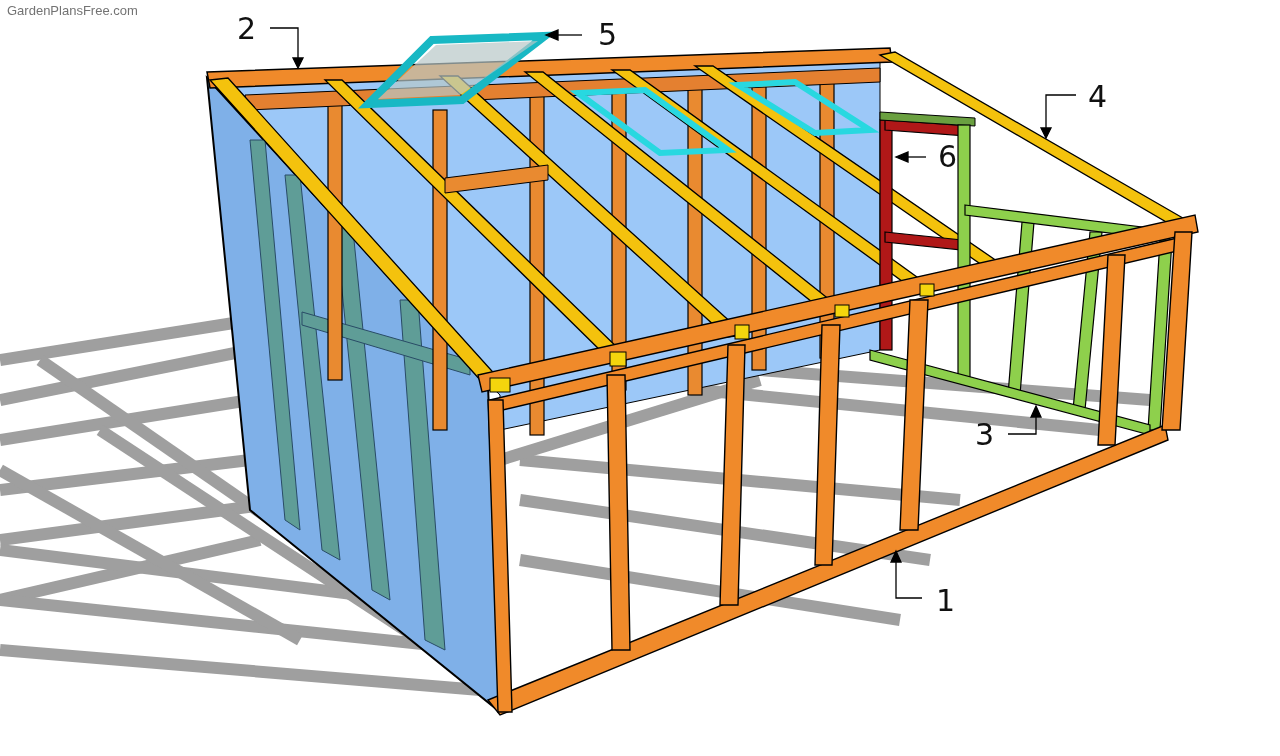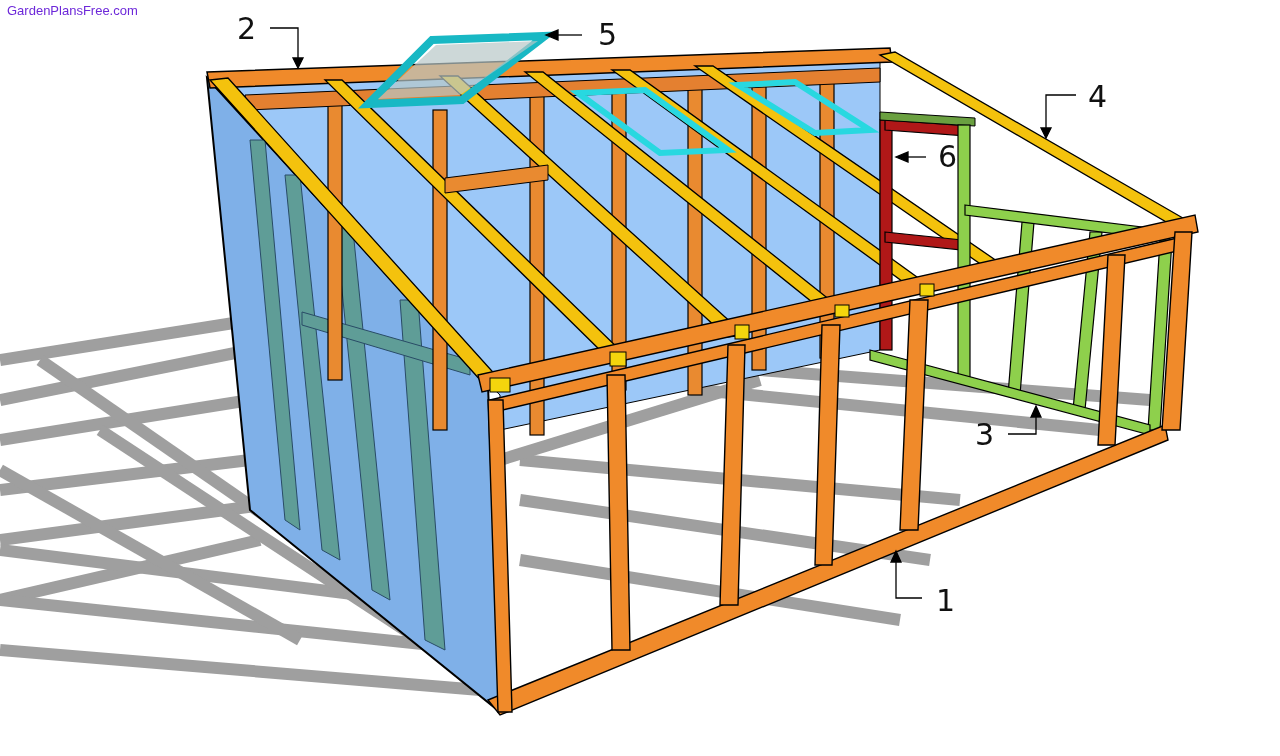--- a/index.html
+++ b/index.html
@@ -1,17 +1,17 @@
 <!DOCTYPE html>
 <html><head>
 <meta charset="utf-8">
 <style>
   html,body{margin:0;padding:0;background:#ffffff;}
   body{width:1280px;height:756px;position:relative;overflow:hidden;font-family:"DejaVu Sans",sans-serif;}
-  .watermark{position:absolute;left:7px;top:3px;font-size:13px;color:#6d28d9;font-family:"Liberation Sans",sans-serif;}
+  .watermark{position:absolute;left:7px;top:3px;font-size:13px;color:#737373;font-family:"Liberation Sans",sans-serif;}
   .callout{position:absolute;font-size:30px;color:#111;font-family:"DejaVu Sans",sans-serif;line-height:1;}
   svg.scene{position:absolute;left:0;top:0;}
 </style>
 </head>
 <body>
 
 <div class="watermark">GardenPlansFree.com</div>
 
 <svg class="scene" width="1280" height="756" viewBox="0 0 1280 756">
 

